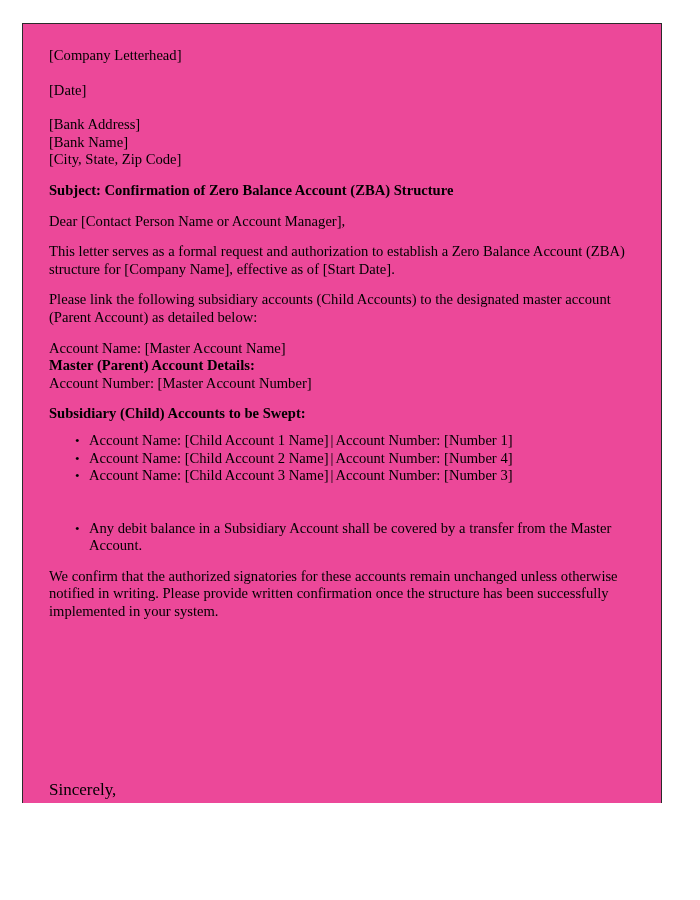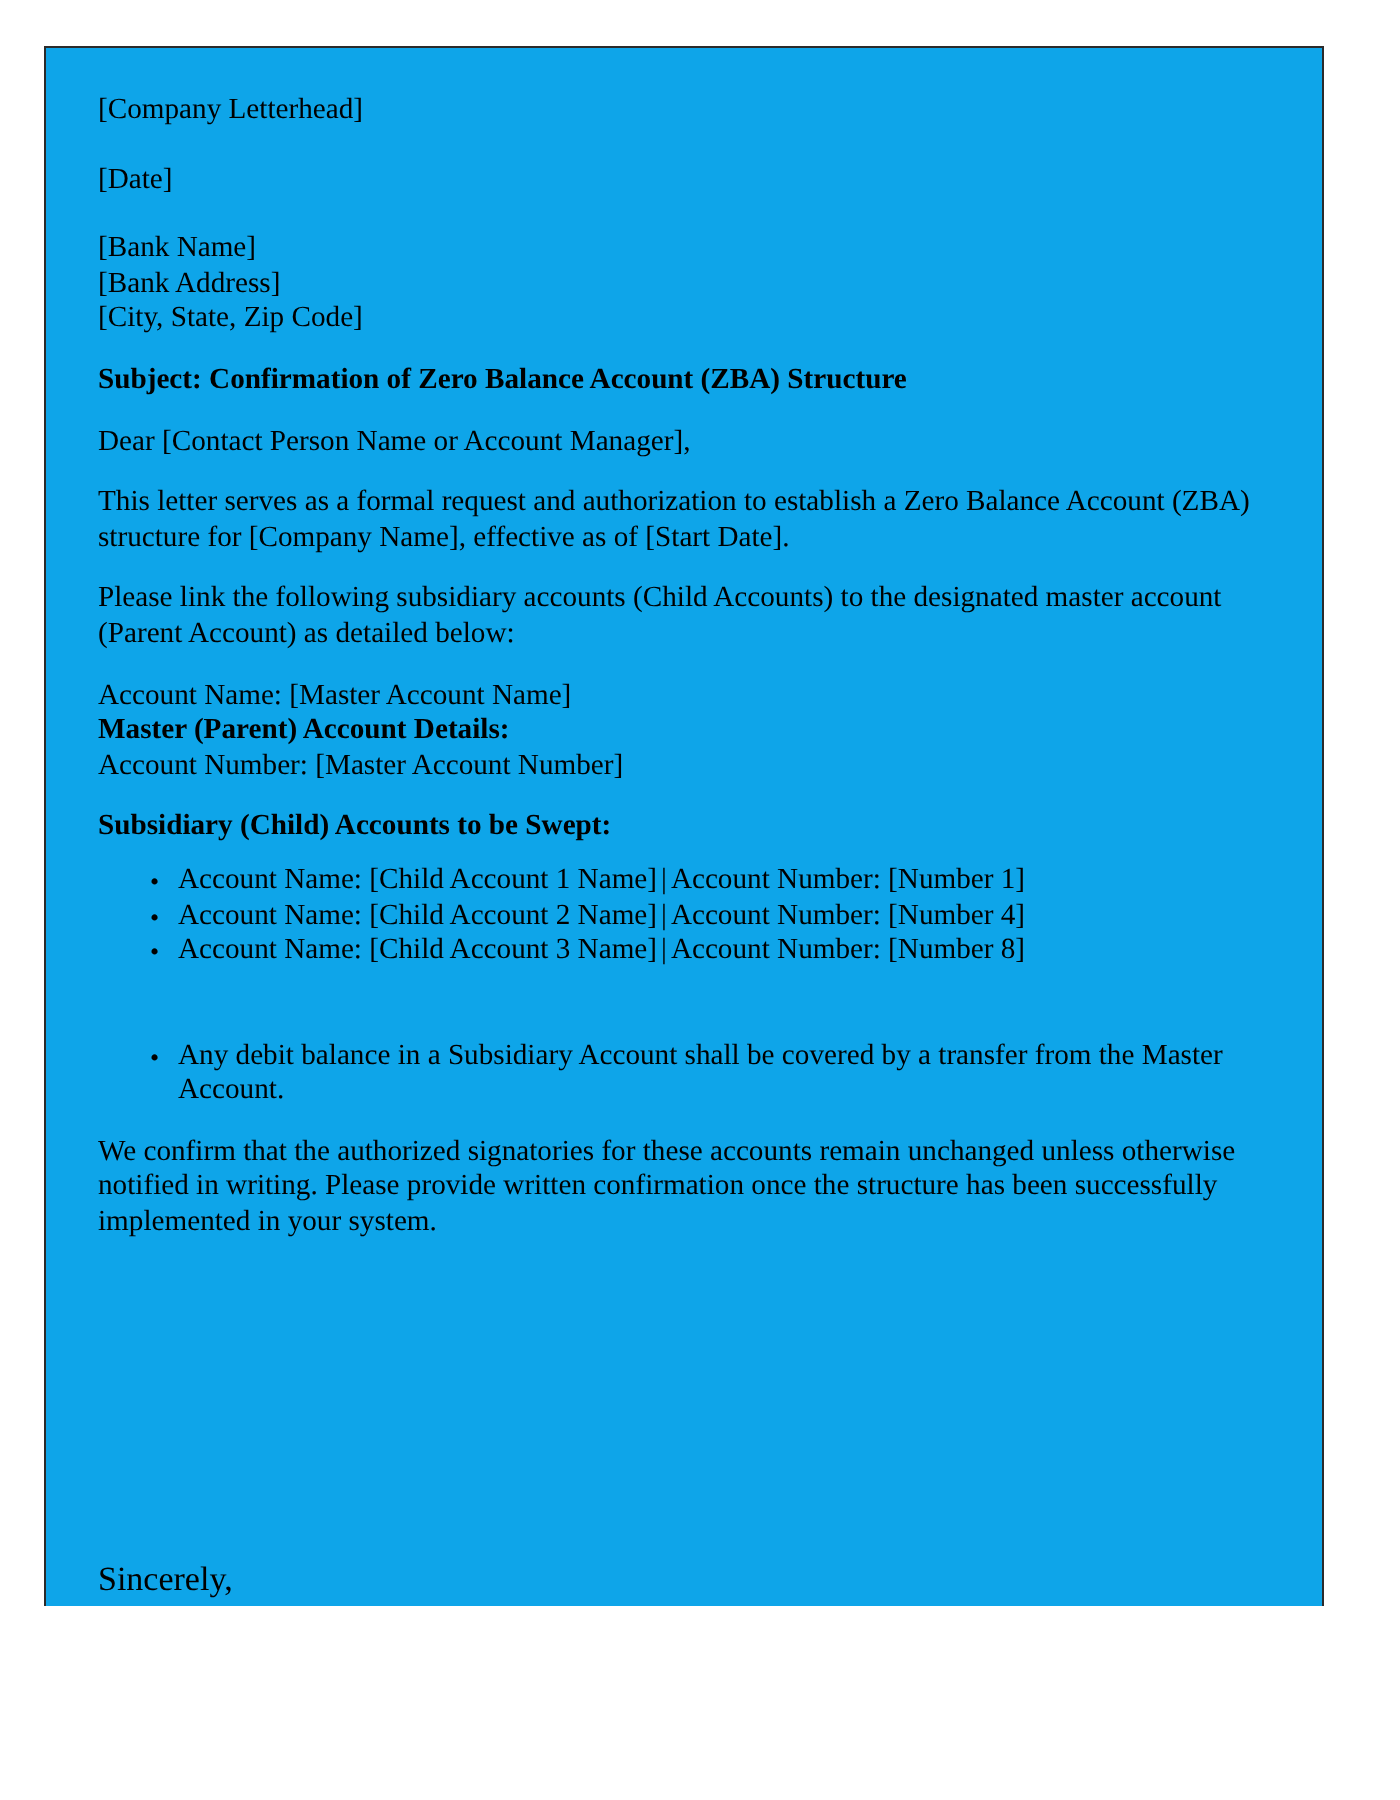--- a/index.html
+++ b/index.html
@@ -19,21 +19,21 @@
     position: absolute;
     left: 22px;
     top: 23px;
     width: 640px;           
     height: 780px;          
     box-sizing: border-box;
     border-left: 1px solid #2b2b2b;
     border-right: 1px solid #2b2b2b;
     border-top: 1px solid #2b2b2b;
     border-bottom: none;
-    background: #0ea5e9;
+    background: #ec4899;
     overflow: hidden;
   }
 
   #letter-body {
     position: absolute;
     left: 26px;
     top: 23px;
     width: 582px;
     color: #000000;
     font-size: 14.6px;
@@ -98,22 +98,22 @@
 
     <div class="para">[Company Letterhead]</div>
 
     <div class="gap-lg"></div>
 
     <div class="para">[Date]</div>
 
     <div class="gap-lg"></div>
 
     <div>
+      <div class="para addr-line">[Bank Address]</div>
       <div class="para addr-line">[Bank Name]</div>
-      <div class="para addr-line">[Bank Address]</div>
       <div class="para addr-line">[City, State, Zip Code]</div>
     </div>
 
     <div class="gap-md"></div>
 
     <div class="para heading">Subject: Confirmation of Zero Balance Account (ZBA) Structure</div>
 
     <div class="gap-md"></div>
 
     <div class="para">Dear [Contact Person Name or Account Manager],</div>
@@ -142,21 +142,21 @@
       <div class="gap-sm"></div>
 
       <ul class="bullets">
         <li>
           <span class="nowrap">Account Name: [Child Account 1 Name]</span><span class="sep">|</span><span class="nowrap">Account Number: [Number 1]</span>
         </li>
         <li>
           <span class="nowrap">Account Name: [Child Account 2 Name]</span><span class="sep">|</span><span class="nowrap">Account Number: [Number 4]</span>
         </li>
         <li>
-          <span class="nowrap">Account Name: [Child Account 3 Name]</span><span class="sep">|</span><span class="nowrap">Account Number: [Number 8]</span>
+          <span class="nowrap">Account Name: [Child Account 3 Name]</span><span class="sep">|</span><span class="nowrap">Account Number: [Number 3]</span>
         </li>
       </ul>
     </div>
 
     <div class="gap-md"></div>
 
     <div>
 
       <div class="gap-md"></div>
 

